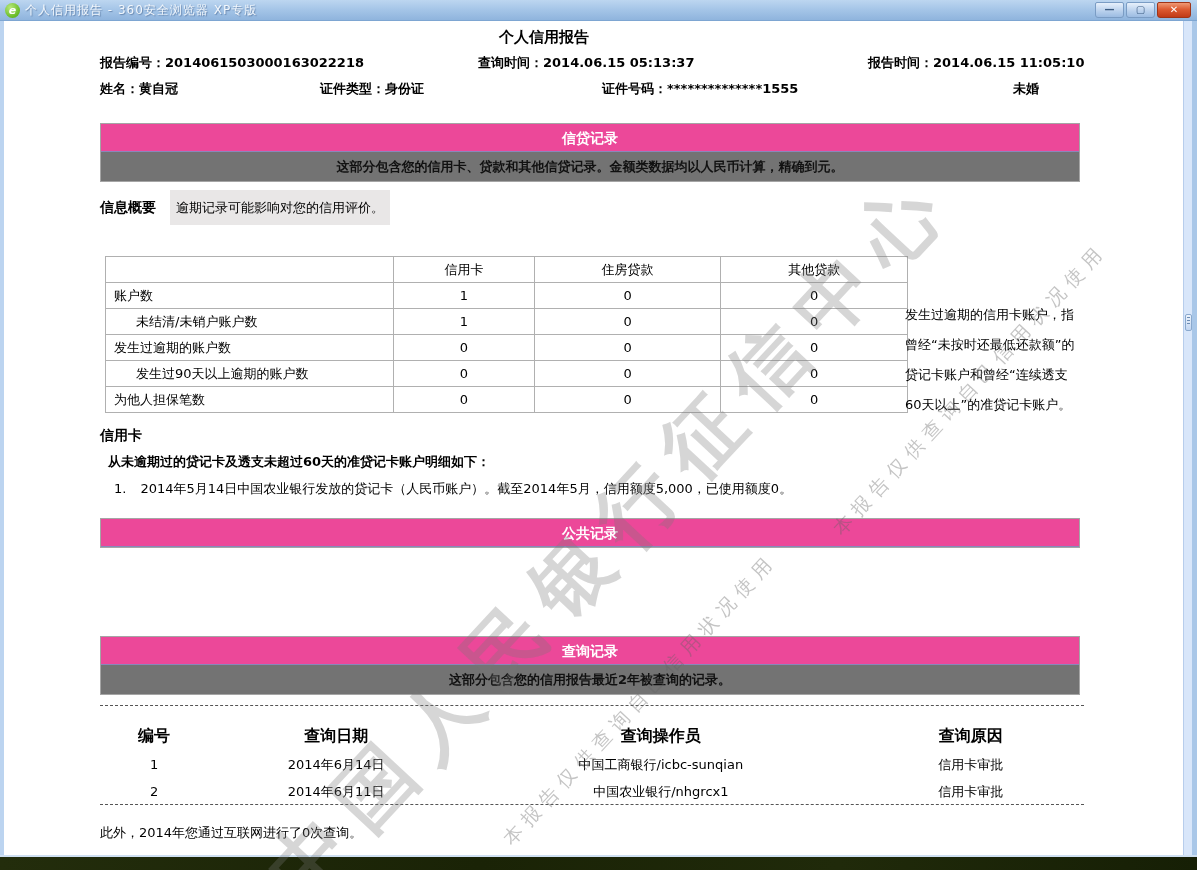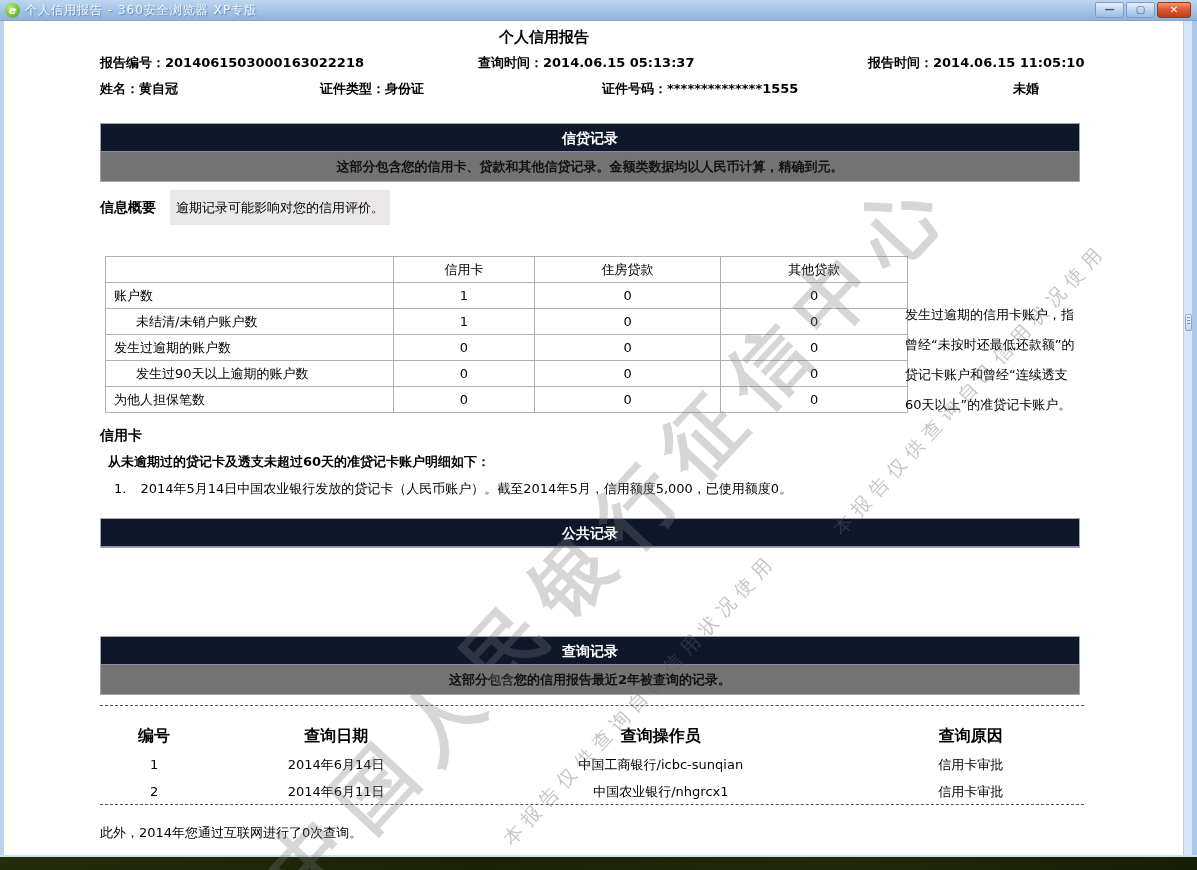--- a/index.html
+++ b/index.html
@@ -58,21 +58,21 @@
     background:#ffffff; font-size:13px; color:#000;
   }
   .abs { position:absolute; }
   #page-title { top:7px; left:0; width:1080px; text-align:center; font-size:15px; font-weight:bold; }
   
   .hdr-item { white-space:nowrap; font-weight:bold; font-size:13px; }
   
   .section-box { left:96px; width:980px; border:1px solid #a5a5a5; }
   .section-banner {
     height:28px; line-height:28px; text-align:center;
-    background:#0f172a; color:#ffffff; font-weight:bold; font-size:14px;
+    background:#ec4899; color:#ffffff; font-weight:bold; font-size:14px;
     border-bottom:1px solid #8887bb;
   }
   .section-sub {
     height:29px; line-height:29px; text-align:center;
     background:#737373; font-weight:bold; font-size:13px; color:#111;
   }
   
   #summary-line { top:178px; left:96px; }
   #summary-label { font-size:14px; font-weight:bold; margin-right:14px; }
   #summary-note { background:#e9e7e7; padding:10px 6px; font-size:13px; }

